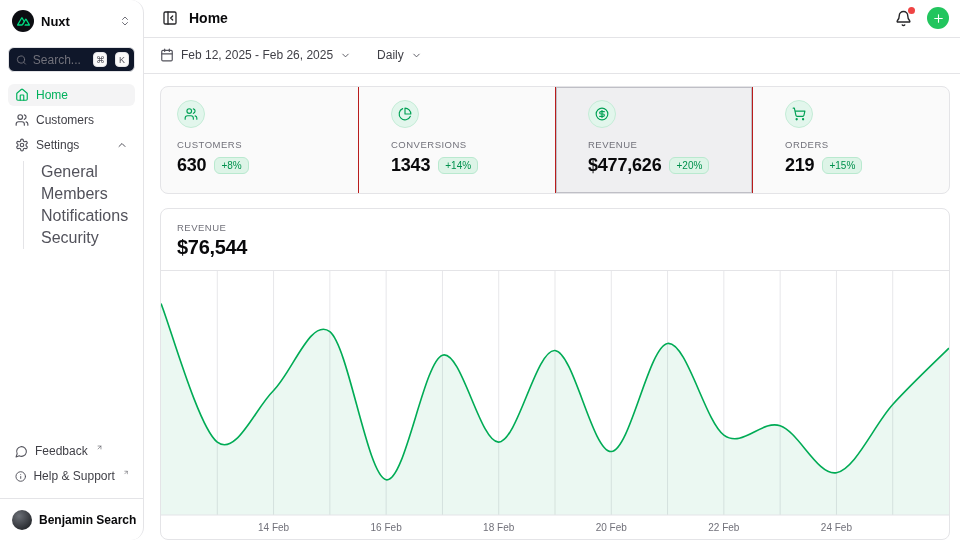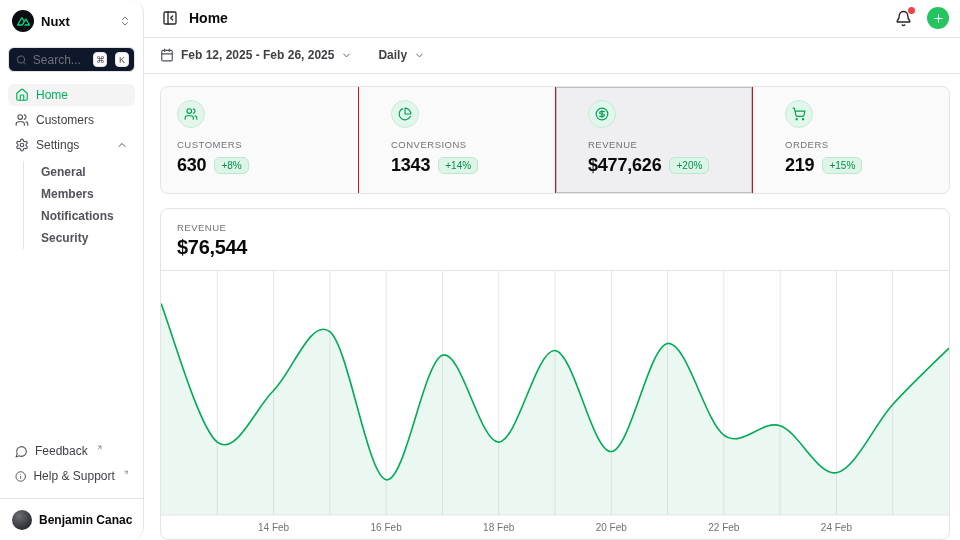--- a/index.html
+++ b/index.html
@@ -27,21 +27,21 @@
     padding:0 7px; font-size:12px; color:#3f3f46; cursor:pointer; }
   .nav-item .lbl { white-space:nowrap; }
   .nav-item.active { background:#f4f4f5; color:#00b15c; font-weight:500; }
   .nav-item.active svg { color:#00b15c; }
   .nav-item svg { color:#52525b; }
   .count-badge { margin-left:auto; font-size:9.5px; color:#52525b; border:1px solid #e4e4e7;
     border-radius:4px; padding:1px 4px; background:#fff; line-height:1.1; }
   .trail-ic { margin-left:auto; }
   .sub-list { margin:2px 0 0 15px; border-left:1px solid #e4e4e7; display:flex; flex-direction:column; }
   .sub-item { height:22px; display:flex; align-items:center; padding-left:17px;
-    font-size:12px; color:#52525b; cursor:pointer;font-weight:bold; }
+    font-size:16px; color:#52525b; cursor:pointer; }
   .side-footer { margin-top:auto; display:flex; flex-direction:column; gap:3px; }
   .ext-arrow { position:relative; top:-4px; left:1px; color:#71717a; }
   .user-divider { border-top:1px solid #e4e4e7; margin:8px -8px 0; }
   .user-row { display:flex; align-items:center; gap:7px; padding:8px 4px 2px; cursor:pointer; }
   .avatar { width:20px; height:20px; border-radius:50%; flex:none;
     background:radial-gradient(circle at 35% 30%, #6b6f76 0%, #3a3d42 55%, #121417 100%); }
   .user-name { font-size:12px; font-weight:700; color:#09090b; white-space:nowrap; }
 
   
   .main { flex:1; display:flex; flex-direction:column; min-width:0; }
@@ -50,21 +50,21 @@
   .icon-btn { background:none; border:none; cursor:pointer; color:#27272a; display:grid; place-items:center; padding:2px; }
   .page-title { font-size:14px; font-weight:700; margin-left:9px; color:#09090b; }
   .bell-wrap { position:relative; margin-left:auto; }
   .alert-dot { position:absolute; top:-1px; right:-1px; width:7px; height:7px; border-radius:50%;
     background:#ef4444; }
   .add-btn { width:22px; height:22px; border-radius:50%; background:#22c55e; border:none;
     color:#fff; display:grid; place-items:center; margin-left:13px; cursor:pointer; }
 
   .toolbar { height:38px; border-bottom:1px solid #e4e4e7; display:flex; align-items:center;
     padding:0 16px; gap:26px; }
-  .tool-ctl { display:flex; align-items:center; gap:7px; font-size:12px; font-weight:700;
+  .tool-ctl { display:flex; align-items:center; gap:7px; font-size:12px; font-weight:400;
     color:#3f3f46; cursor:pointer; }
   .tool-ctl svg { color:#52525b; }
 
   .content { padding:12px 10px 0 16px; }
 
   
   .stats { display:grid; grid-template-columns:repeat(4,1fr); border:1px solid #e4e4e7;
     border-radius:8px; background:#fafafa; overflow:hidden; }
   .stat { padding:13px 16px 12px; height:106px; cursor:pointer; position:relative; }
   .stat + .stat { border-left:1px solid #b91c1c;padding-left:32px; }
@@ -183,21 +183,21 @@
           </svg>
         <span class="lbl">Help &amp; Support</span>
         <svg class="ic ext-arrow" width="7" height="7" viewBox="0 0 24 24">
             <path d="M7 7h10v10"></path>
             <path d="M7 17 17 7"></path>
           </svg>
       </div>
       <div class="user-divider"></div>
       <div class="user-row">
         <span class="avatar"></span>
-        <span class="user-name">Benjamin Canac</span>
+        <span class="user-name">Benjamin Search</span>
         <span class="row-spacer"></span>
         <svg class="ic muted-ic" width="12" height="12" viewBox="0 0 24 24">
             <path d="m7 15 5 5 5-5"></path>
             <path d="m7 9 5-5 5 5"></path>
           </svg>
       </div>
     </div>
   </aside>
 
   <div class="main">

